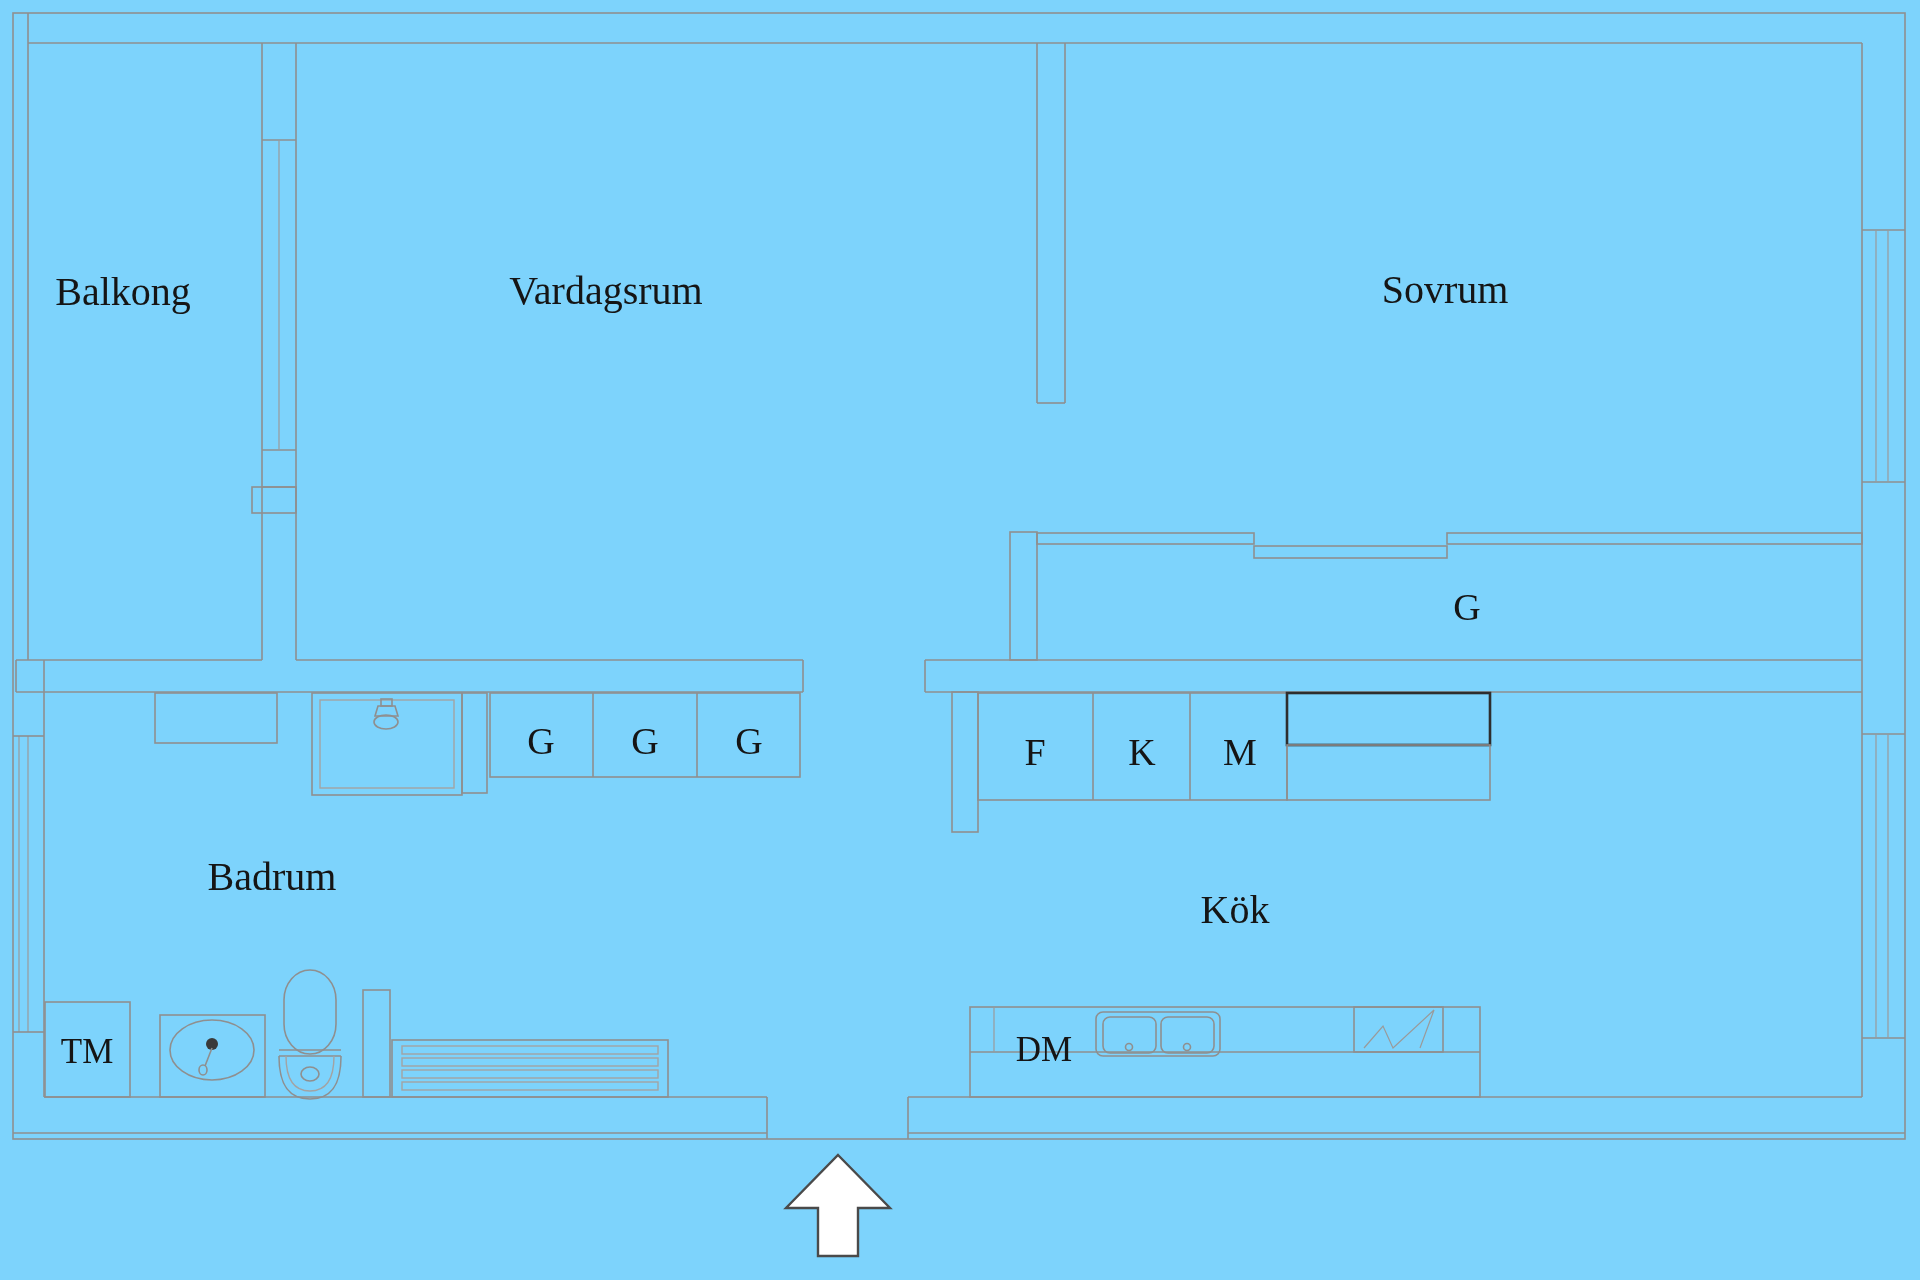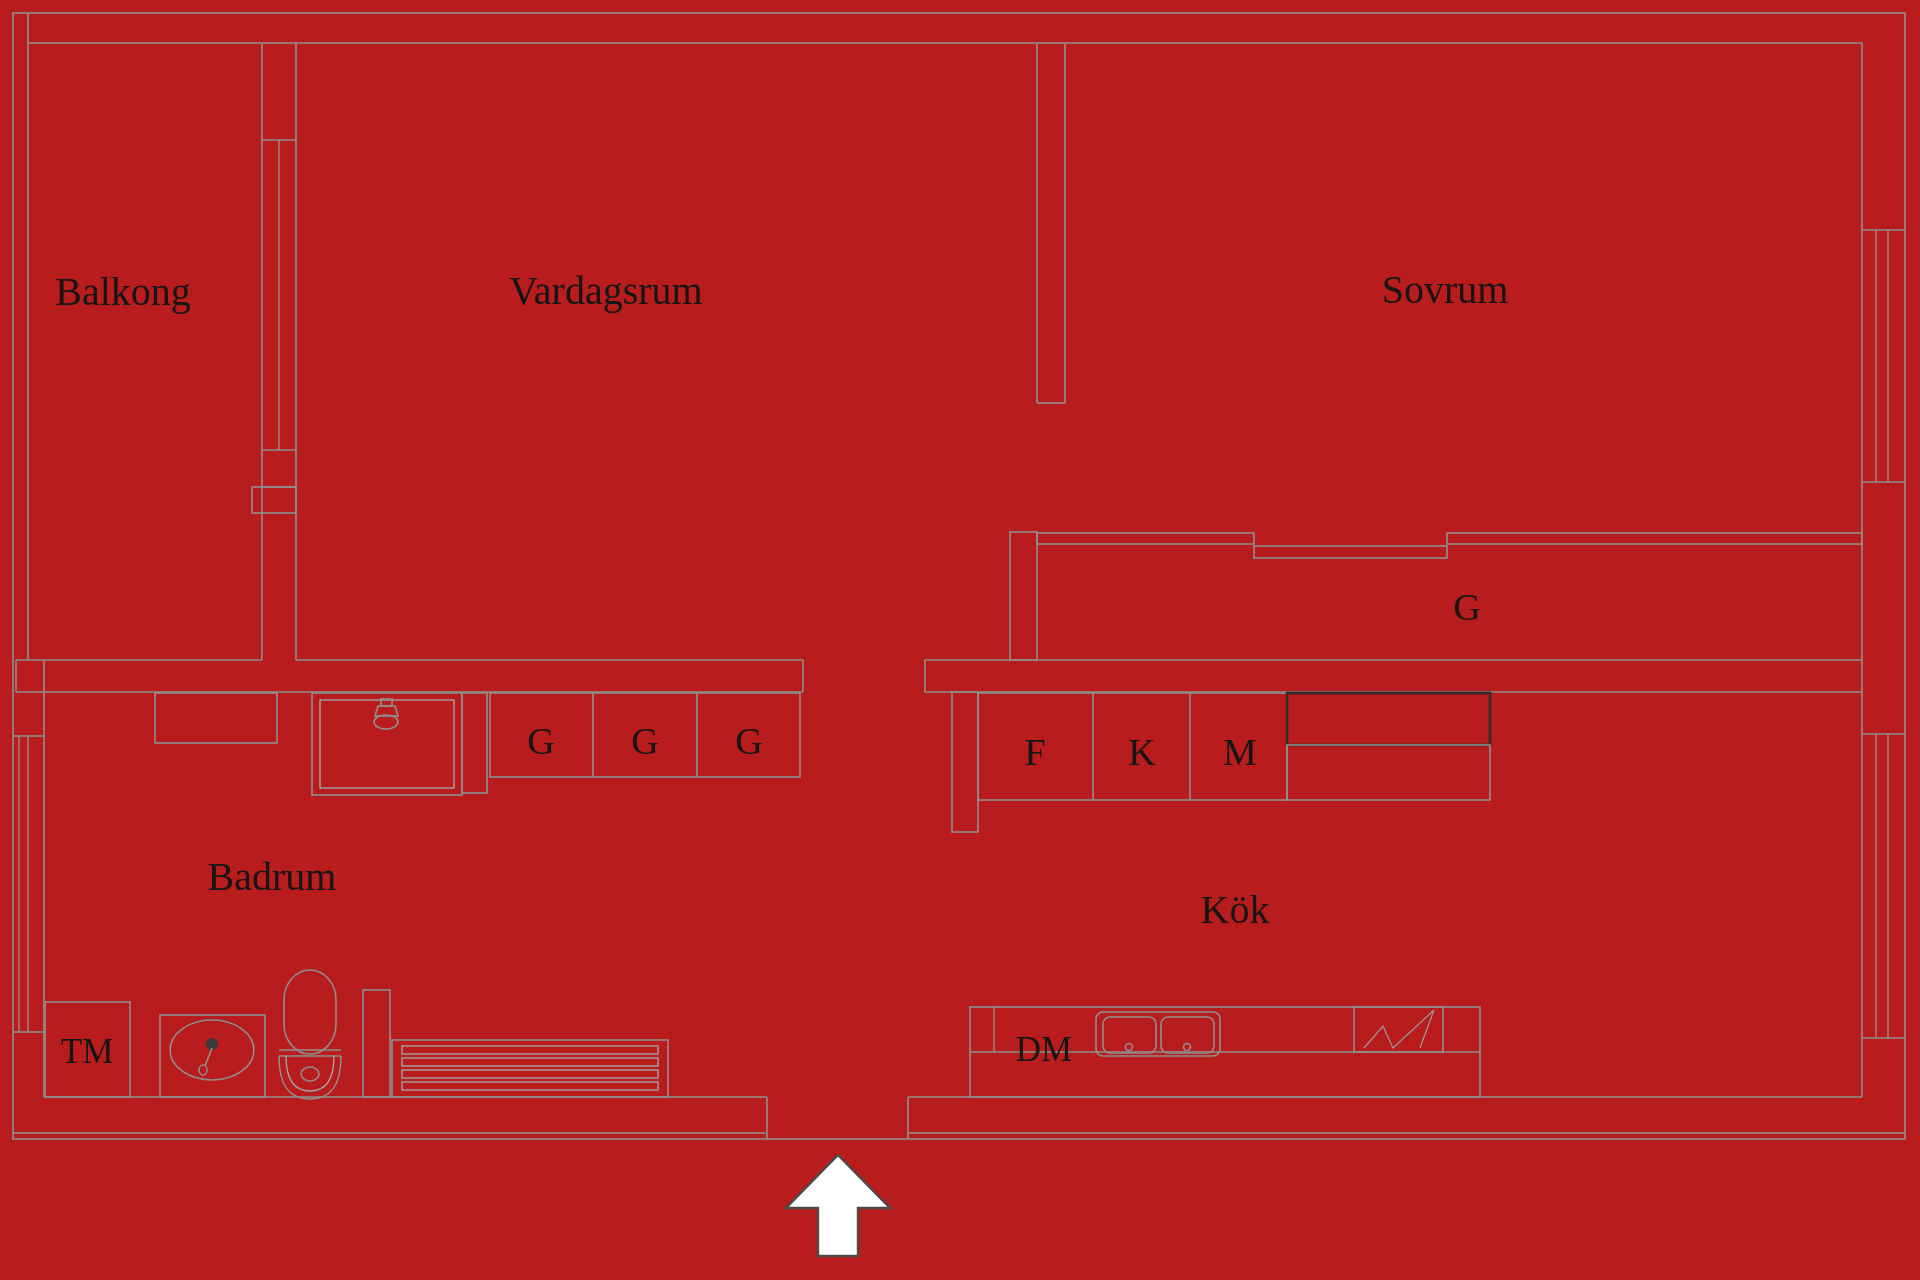--- a/index.html
+++ b/index.html
@@ -1,16 +1,16 @@
 <!DOCTYPE html>
 <html><head>
 <meta charset="utf-8">
 <style>
   html,body{margin:0;padding:0;background:#ffffff;}
-  .stage{width:1920px;height:1280px;position:relative;background:#b91c1c;overflow:hidden;}
+  .stage{width:1920px;height:1280px;position:relative;background:#7dd3fc;overflow:hidden;}
   svg{display:block;}
   .wall{fill:none;stroke:#8f8f8f;stroke-width:1.6;}
   .wall-thin{fill:none;stroke:#9a9a9a;stroke-width:1.2;}
   .fixture{fill:none;stroke:#a3a3a3;stroke-width:1.4;}
   .fixture-dark{fill:none;stroke:#8f8f8f;stroke-width:1.6;}
   .counter-dark{fill:none;stroke:#2e2e2e;stroke-width:2.6;}
   .arrow{fill:#ffffff;stroke:#4a4a4a;stroke-width:2.4;stroke-linejoin:miter;}
   text{font-family:"Liberation Serif","DejaVu Serif",serif;fill:#151515;}
   .room-label{font-size:40px;}
   .letter-label{font-size:38px;}

